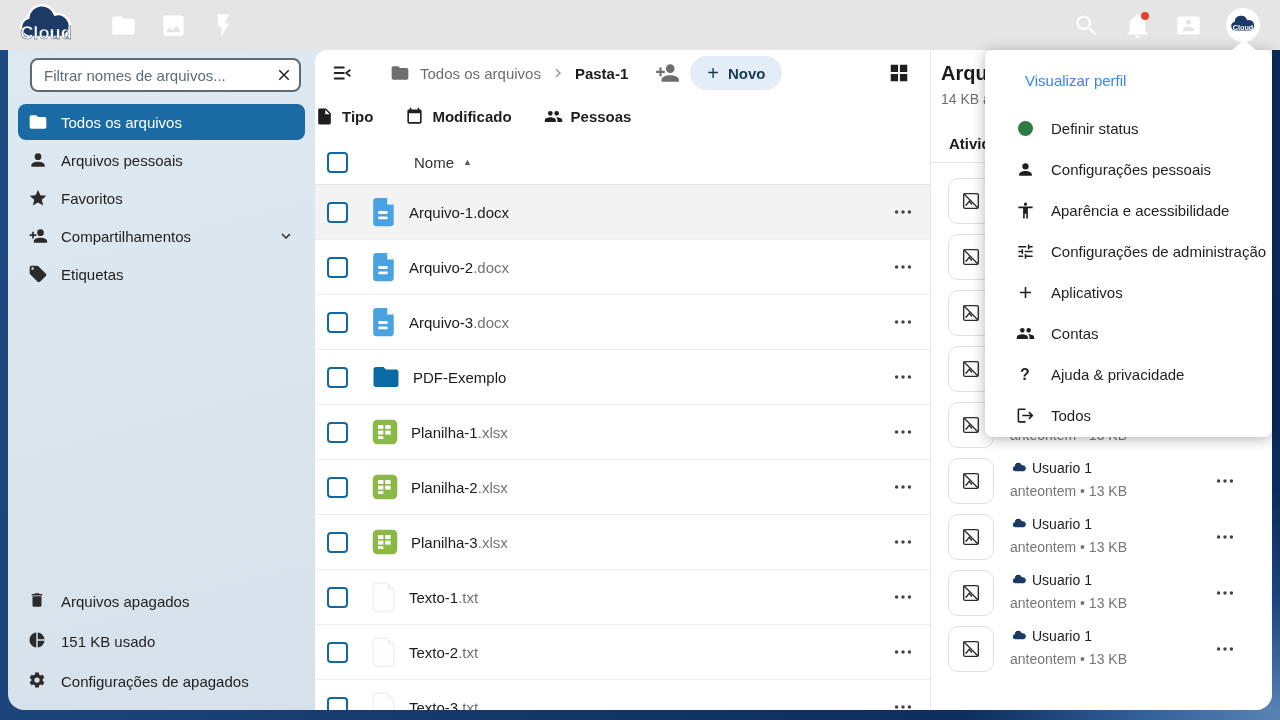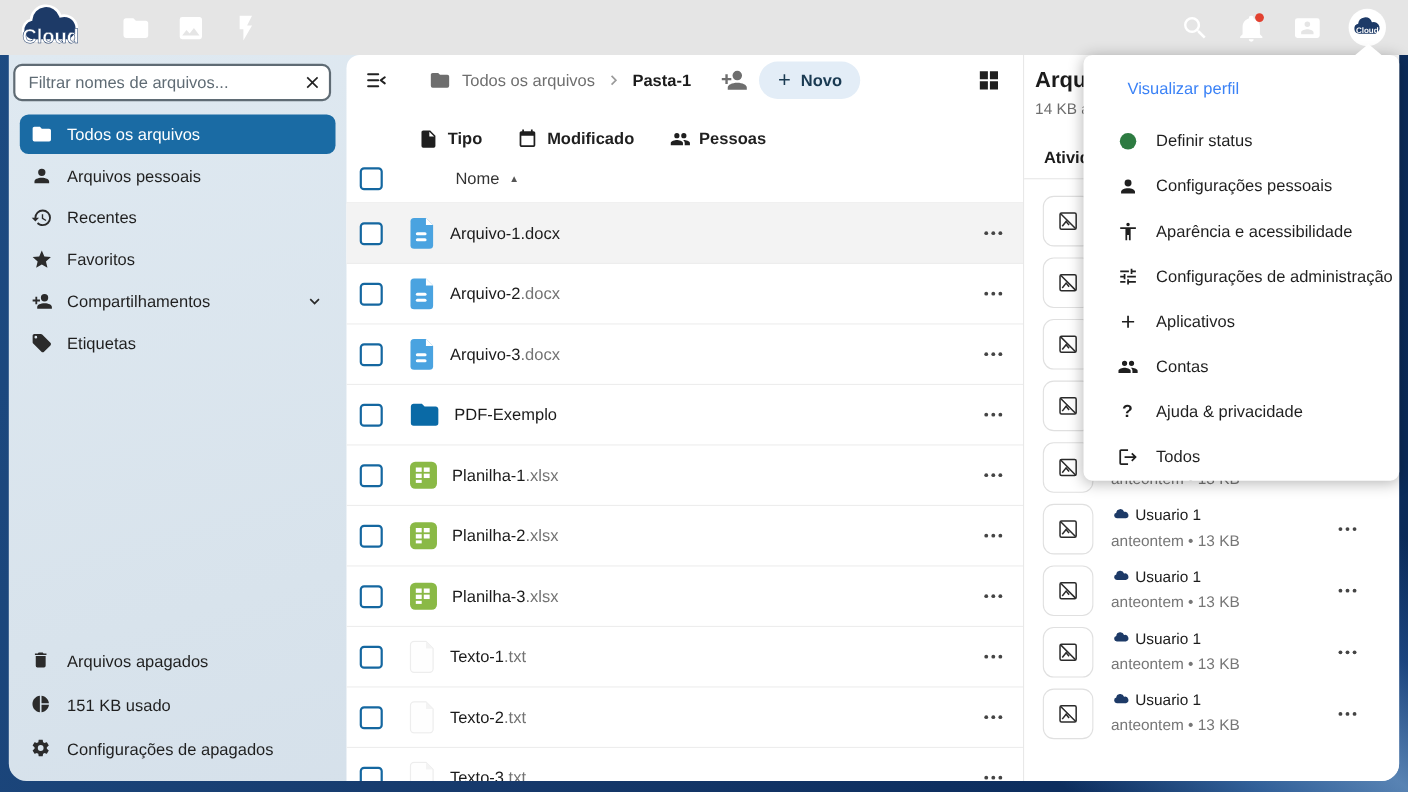--- a/index.html
+++ b/index.html
@@ -22,21 +22,21 @@
   .avatar{width:34px;height:34px;border-radius:50%;background:#fff;border:2px solid rgba(255,255,255,.95);
     display:flex;align-items:center;justify-content:center;cursor:pointer;padding:0}
 
   
   .card{position:absolute;left:8px;top:50px;width:1264px;height:660px;z-index:1;
     border-radius:0 0 16px 16px;overflow:hidden;
     background:linear-gradient(165deg,#dfe9f1 0%,#d8e3ec 55%,#d3dee9 100%)}
 
   
   .side{position:absolute;left:0;top:0;bottom:0;width:307px}
-  .filterwrap{position:relative;margin:8px 14px 12px 4px}
+  .filterwrap{position:relative;margin:8px 14px 12px 22px}
   .filter{width:100%;height:34px;box-sizing:border-box;border:2px solid #5f6b74;border-radius:8px;
     background:#fff;padding:0 34px 0 12px;font-size:15px;color:#333}
   .filter::placeholder{color:#5f6b74}
   .fclear{position:absolute;right:4px;top:4px;width:26px;height:26px;border:0;background:none;color:#222;cursor:pointer;padding:4px}
   .nav{list-style:none;margin:0;padding:0}
   .nitem{display:flex;align-items:center;gap:13px;height:36px;margin:0 10px 2px 10px;padding:0 10px;
     border-radius:8px;font-size:15px;color:#1f1f1f;cursor:pointer}
   .nitem .nic{width:20px;height:20px;color:#2b2b2b;flex:none}
   .nitem.active{background:#1a6ba4;color:#fff}
   .nitem.active .nic{color:#fff}
@@ -50,21 +50,21 @@
   .colbtn{width:26px;height:26px;border:0;background:none;color:#222;cursor:pointer;padding:2px;margin-left:4px}
   .crumbs{display:flex;align-items:center;gap:8px;margin-left:35px}
   .crumb{display:flex;align-items:center;gap:10px;font-size:15px;color:#6e6e6e;cursor:pointer;border:0;background:none;padding:0}
   .crumb.cur{font-weight:bold;color:#1b1b1b;font-size:15px}
   .crumbsep{width:18px;height:18px;color:#9a9a9a}
   .sharebtn{width:26px;height:26px;border:0;background:none;color:#6e6e6e;cursor:pointer;margin-left:26px;padding:0}
   .newbtn{display:flex;align-items:center;gap:9px;height:34px;padding:0 17px;margin-left:10px;border:0;
     border-radius:17px;background:#e3edf7;color:#1a3a52;font-size:15px;font-weight:bold;cursor:pointer}
   .newbtn .plus{font-size:20px;font-weight:normal;line-height:1}
   .gridbtn{margin-left:auto;margin-right:20px;width:22px;height:22px;border:0;background:none;color:#1f1f1f;cursor:pointer;padding:0}
-  .chips{display:flex;align-items:flex-end;gap:32px;height:40px;padding-left:65px}
+  .chips{display:flex;align-items:center;gap:32px;height:40px;}
   .chip{display:flex;align-items:center;gap:8px;border:0;background:none;padding:0;cursor:pointer;
     font-size:15px;font-weight:bold;color:#1f1f1f}
   .chip .cic{width:19px;height:19px}
   .thead{display:flex;align-items:center;height:44px;margin-top:4px;padding-left:12px;border-bottom:1px solid #e6e6e6}
   .cb{width:17px;height:17px;border:2px solid #1467a0;border-radius:4px;background:#fff;flex:none;cursor:pointer}
   .nomehdr{display:flex;align-items:center;gap:9px;margin-left:66px;border:0;background:none;padding:0;
     font-size:15px;color:#333;cursor:pointer}
   .sortup{font-size:9px;color:#555}
   .frow{display:flex;align-items:center;height:54px;padding-left:12px;border-bottom:1px solid #ededed;cursor:pointer}
   .frow.sel{background:#f3f3f3}
@@ -193,28 +193,20 @@
         <span class="nic">
           <svg viewBox="0 0 24 24" fill="currentColor">
               <path d="M12,4A4,4 0 0,1 16,8A4,4 0 0,1 12,12A4,4 0 0,1 8,8A4,4 0 0,1 12,4M12,14C16.42,14 20,15.79 20,18V20H4V18C4,15.79 7.58,14 12,14Z"></path>
             </svg>
         </span>
         <span>Arquivos pessoais</span>
       </li>
       <li class="nitem">
         <span class="nic">
           <svg viewBox="0 0 24 24" fill="currentColor">
-              <path d="M13.5,8H12V13L16.28,15.54L17,14.33L13.5,12.25V8M13,3A9,9 0 0,0 4,12H1L4.96,16.03L9,12H6A7,7 0 0,1 13,5A7,7 0 0,1 20,12A7,7 0 0,1 13,19C11.07,19 9.32,18.21 8.06,16.94L6.64,18.36C8.27,20 10.5,21 13,21A9,9 0 0,0 22,12A9,9 0 0,0 13,3"></path>
-            </svg>
-        </span>
-        <span>Recentes</span>
-      </li>
-      <li class="nitem">
-        <span class="nic">
-          <svg viewBox="0 0 24 24" fill="currentColor">
               <path d="M12,17.27L18.18,21L16.54,13.97L22,9.24L14.81,8.62L12,2L9.19,8.62L2,9.24L7.45,13.97L5.82,21L12,17.27Z"></path>
             </svg>
         </span>
         <span>Favoritos</span>
       </li>
       <li class="nitem">
         <span class="nic">
           <svg viewBox="0 0 24 24" fill="currentColor">
               <path d="M15,4A4,4 0 0,1 19,8A4,4 0 0,1 15,12A4,4 0 0,1 11,8A4,4 0 0,1 15,4M15,14C19.42,14 23,15.79 23,18V20H7V18C7,15.79 10.58,14 15,14M5,15V12H2V10H5V7H7V10H10V12H7V15H5Z"></path>
             </svg>

